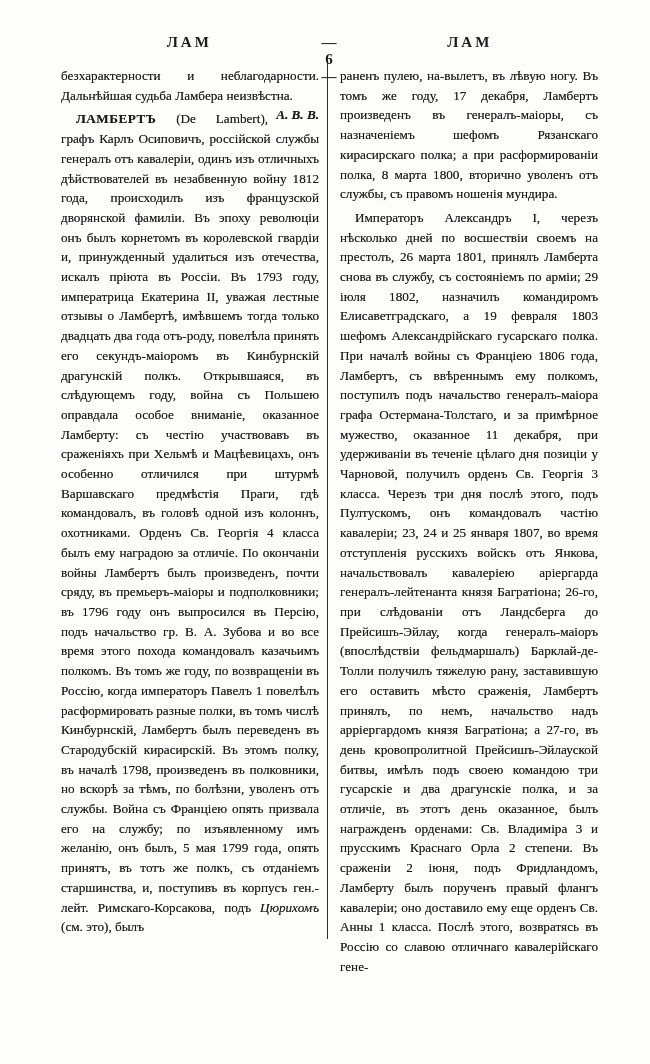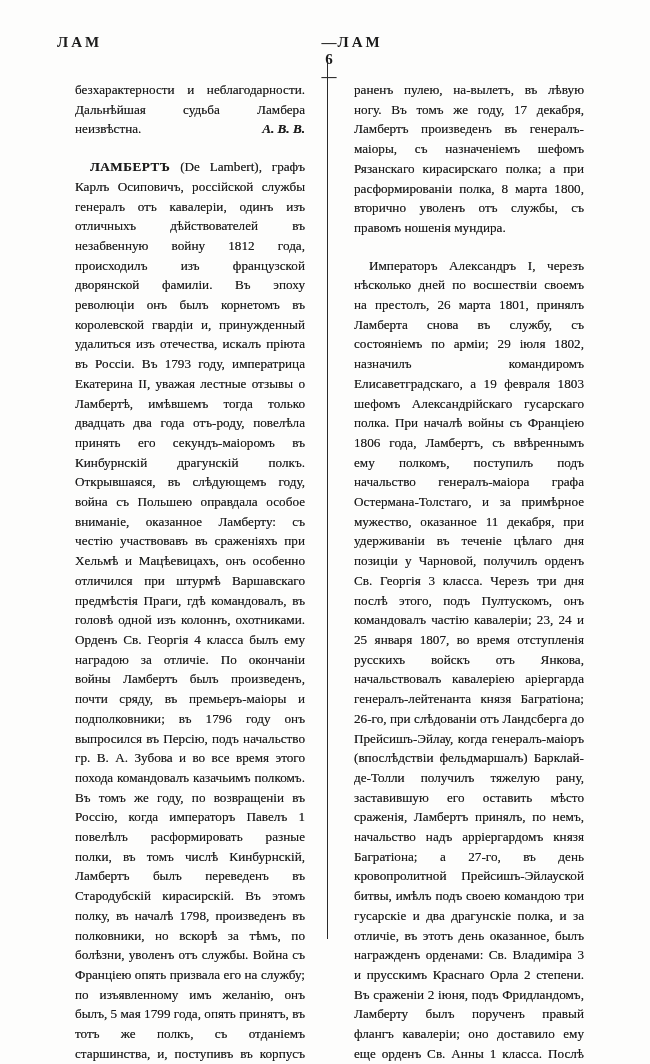--- a/index.html
+++ b/index.html
@@ -16,21 +16,21 @@
     overflow:hidden;
   }
   .page{position:relative;width:650px;height:1064px;}
   
   .running-head{
     position:absolute;top:34px;left:57px;width:545px;
     display:flex;align-items:baseline;
     font-weight:bold;font-size:15px;
   }
   .rh-col{
-    width:266px;text-align:left;letter-spacing:3px;
+    width:266px;text-align:center;letter-spacing:3px;
   }
   .rh-page{
     flex:1;text-align:center;font-size:15px;letter-spacing:1px;
   }
   
   .column-rule{
     position:absolute;left:327px;top:63px;width:1px;height:876px;
     background:var(--rule);
   }
   
@@ -38,21 +38,21 @@
     position:absolute;top:62px;left:57px;width:545px;
     display:flex;justify-content:space-between;
   }
   .col{
     width:266px;
     font-size:13.2px;line-height:19.7px;
     text-align:justify;
     hyphens:auto;-webkit-hyphens:auto;
     text-shadow:0 0 .4px rgba(10,10,10,.55);
   }
-  .para{margin:18px;padding:0;}
+  .para{margin:4px;padding:0;}
   .para.indent{text-indent:15px;font-family:Liberation Serif, serif;}
   .headword{font-weight:bold;letter-spacing:.5px;}
   .sig{float:right;font-weight:bold;font-style:italic;padding-left:8px;font-family:Liberation Serif, serif;}
 </style>
 </head>
 <body>
 
 <div class="page">
 
   <div class="running-head">

